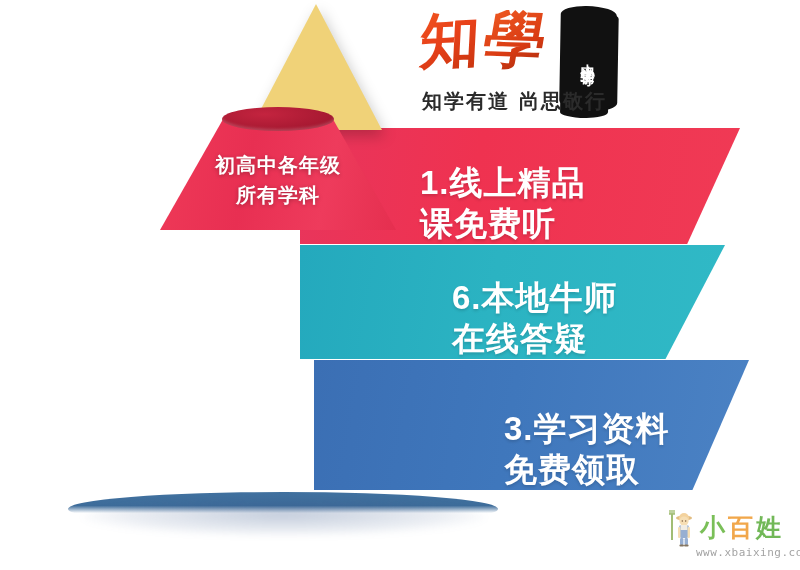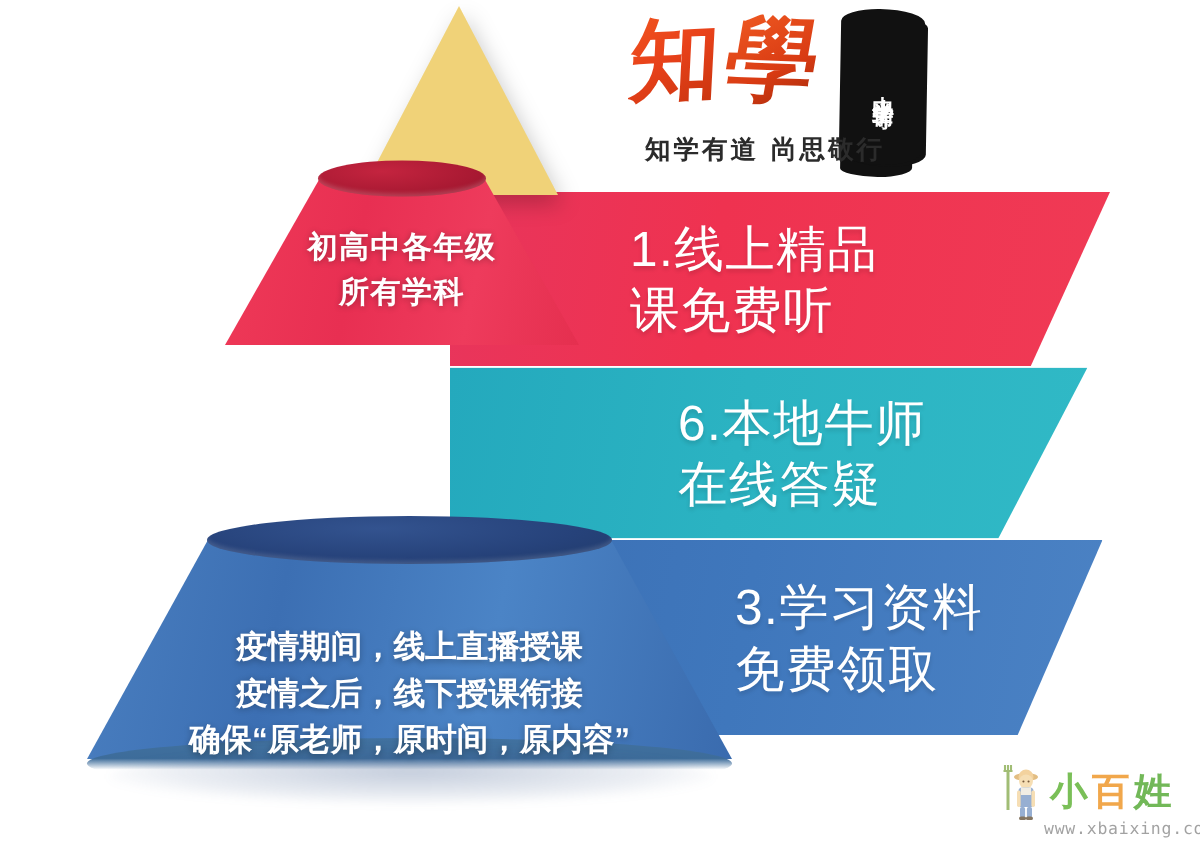--- a/index.html
+++ b/index.html
@@ -61,34 +61,34 @@
     font-family:"DejaVu Serif","Liberation Serif",serif;
     font-weight:bold;
     font-size:14px;
     letter-spacing:2px;
     line-height:17px;
   }
   .logo-tagline{
     position:absolute;left:10px;top:84px;width:176px;
     text-align:center;
     font-family:"DejaVu Serif","Liberation Serif",serif;
-    font-size:17px;
+    font-size:20px;
     font-weight:bold;
     color:#2b2b2b;
     letter-spacing:2px;
     white-space:nowrap;
   }
 
   
   .banner{
     position:absolute;
     display:flex;
-    align-items:center;
+    align-items:flex-end;
     color:#ffffff;
-    font-weight:normal;
+    font-weight:bold;
     box-sizing:border-box;
   }
   .banner .btext{
     width:100%;
     text-align:center;
     font-size:33px;
     line-height:41px;
     letter-spacing:1px;
     text-shadow:0 2px 3px rgba(0,0,0,.14);
     white-space:pre-line;
@@ -99,29 +99,29 @@
     clip-path:polygon(0 0, 100% 0, 88% 100%, 0 100%);
   }
   #banner-1 .btext{padding-left:120px;padding-right:56px;text-align:left;}
   #banner-2{
     left:300px;top:245px;width:425px;height:114px;
     background:linear-gradient(100deg,#24a9bd 0%,#2bb3c2 45%,#30b9c6 100%);
     clip-path:polygon(0 0, 100% 0, 86% 100%, 0 100%);
   }
   #banner-2 .btext{padding-left:152px;padding-right:50px;text-align:left;}
   #banner-3{
-    left:300px;top:360px;width:435px;height:130px;
+    left:314px;top:360px;width:435px;height:130px;
     background:linear-gradient(100deg,#3b6fb4 0%,#3f77bc 45%,#4b82c4 100%);
     clip-path:polygon(0 0, 100% 0, 87% 100%, 0 100%);
   }
   #banner-3 .btext{padding-left:190px;padding-right:46px;text-align:left;}
 
   
   #pyramid{
-    position:absolute;left:58px;top:0px;width:420px;height:545px;text-decoration:underline;
+    position:absolute;left:68px;top:0px;width:420px;height:545px;text-decoration:underline;
   }
   .cone-top{
     position:absolute;left:182px;top:4px;
     width:0;height:0;
     border-left:66px solid transparent;
     border-right:66px solid transparent;
     border-bottom:126px solid #f0d278;
     filter:drop-shadow(3px 6px 7px rgba(0,0,0,.22));
   }
 
@@ -262,27 +262,20 @@
     <div class="cone-top"></div>
 
     <div class="layer" id="layer-red">
       <div class="body"></div>
       <div class="cap"></div>
       <div class="txt">初高中各年级
 所有学科</div>
     </div>
 
 
-    <div class="layer" id="layer-blue">
-      <div class="body"></div>
-      <div class="cap"></div>
-      <div class="txt">疫情期间，线上直播授课
-疫情之后，线下授课衔接
-确保“原老师，原时间，原内容”</div>
-    </div>
 
     <div id="base-edge"></div>
     <div id="base-shadow"></div>
   </div>
 
   <div id="watermark">
     <div class="wm-row">
       <div class="wm-mascot">
         <svg viewBox="0 0 28 40" width="28" height="40" aria-hidden="true">
           <rect x="3" y="6" width="2" height="26" fill="#9ab86a"></rect>

